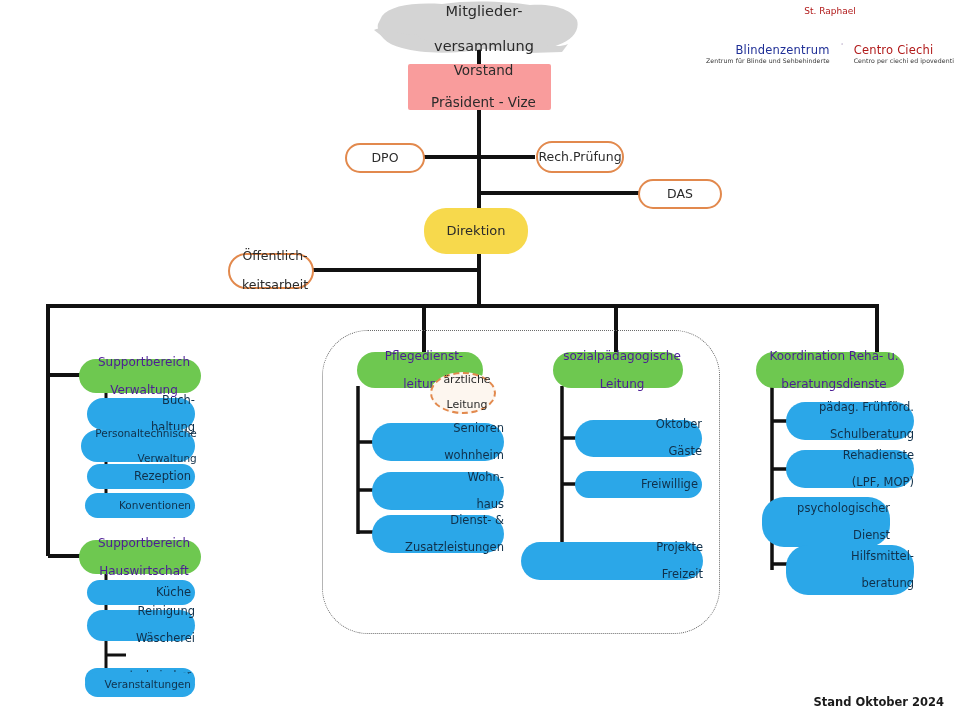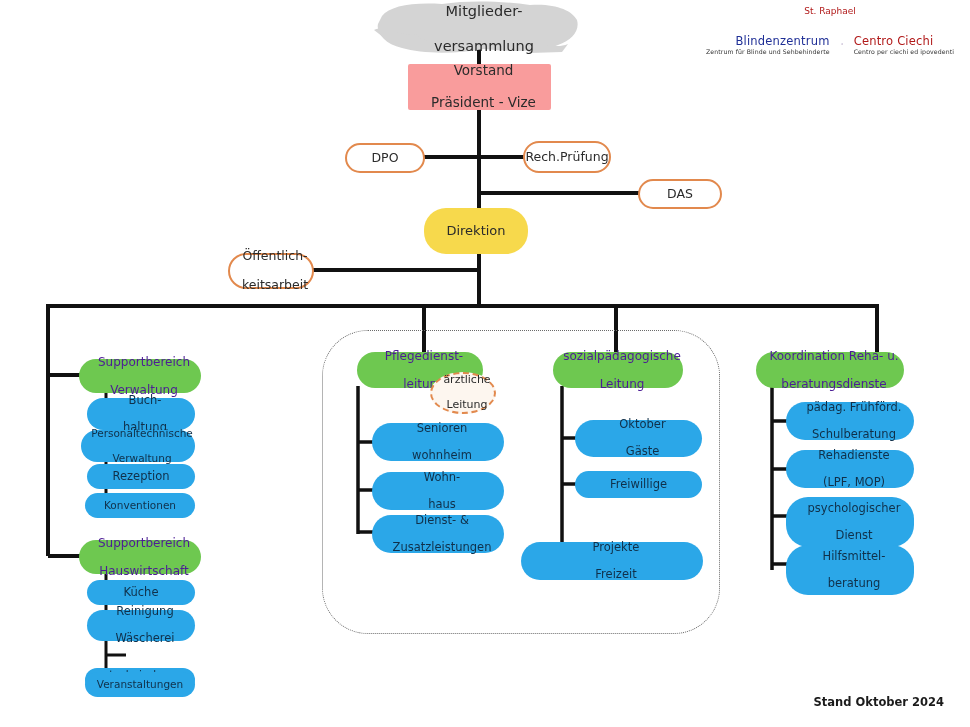--- a/index.html
+++ b/index.html
@@ -43,30 +43,30 @@
   .n-dashed{
     background:#fdf6ef;border:2px dashed #E2894D;border-radius:50%;
     font-size:11px;color:#2b2b2b;
   }
   .n-green{
     background:#6EC850;border-radius:22px;
     font-size:12px;color:#4c1d95;
   }
   .n-blue{
     background:#2BA7E8;border-radius:22px;
-    font-size:11.5px;color:#10304a;
+    font-size:11.5px;color:#10304a;text-align:right;
   }
   .n-blue.small{font-size:10.5px;}
   .dotted-group{
     position:absolute;z-index:1;
     border:1.4px dotted #6b6b6b;border-radius:46px;
     background:transparent;
   }
   .logo{position:absolute;z-index:4;}
-  .logo-row{display:flex;align-items:center;justify-content:center;gap:8px;}
+  .logo-row{display:flex;align-items:flex-end;justify-content:center;gap:8px;}
   .logo-de,.logo-it{display:flex;flex-direction:column;}
   .logo-de{align-items:flex-end;}
   .logo-it{align-items:flex-start;}
   .logo-main-de{font-size:11.5px;color:#1f2f96;letter-spacing:.2px;}
   .logo-main-it{font-size:11.5px;color:#b11a1a;letter-spacing:.2px;}
   .logo-sub{font-size:6.2px;color:#333;letter-spacing:.1px;white-space:nowrap;}
   .logo-arc{position:absolute;top:-2px;left:50%;transform:translateX(-50%);
             font-size:9px;color:#b11a1a;white-space:nowrap;}
   .footer{
     position:absolute;right:26px;bottom:18px;z-index:4;
@@ -161,21 +161,21 @@
     <span>
       <span>Vorstand</span><br>
       <span>Präsident - Vize</span>
     </span>
   </div>
 
   <div class="node n-oval" style="left:345px;top:143px;width:80px;height:30px;">
     <span>DPO</span>
   </div>
 
-  <div class="node n-oval" style="left:523px;top:141px;width:88px;height:32px;">
+  <div class="node n-oval" style="left:536px;top:141px;width:88px;height:32px;">
     <span>Rech.Prüfung</span>
   </div>
 
   <div class="node n-oval" style="left:638px;top:179px;width:84px;height:30px;">
     <span>DAS</span>
   </div>
 
   <div class="node n-oval" style="left:228px;top:253px;width:86px;height:36px;">
     <span>
       <span>Öffentlich-</span><br>
@@ -318,21 +318,21 @@
     </span>
   </div>
 
   <div class="node n-blue" style="left:786px;top:450px;width:128px;height:38px;">
     <span>
       <span>Rehadienste</span><br>
       <span>(LPF, MOP)</span>
     </span>
   </div>
 
-  <div class="node n-blue" style="left:786px;top:497px;width:128px;height:50px;">
+  <div class="node n-blue" style="left:762px;top:497px;width:128px;height:50px;">
     <span>
       <span>psychologischer</span><br>
       <span>Dienst</span>
     </span>
   </div>
 
   <div class="node n-blue" style="left:786px;top:545px;width:128px;height:50px;">
     <span>
       <span>Hilfsmittel-</span><br>
       <span>beratung</span>

